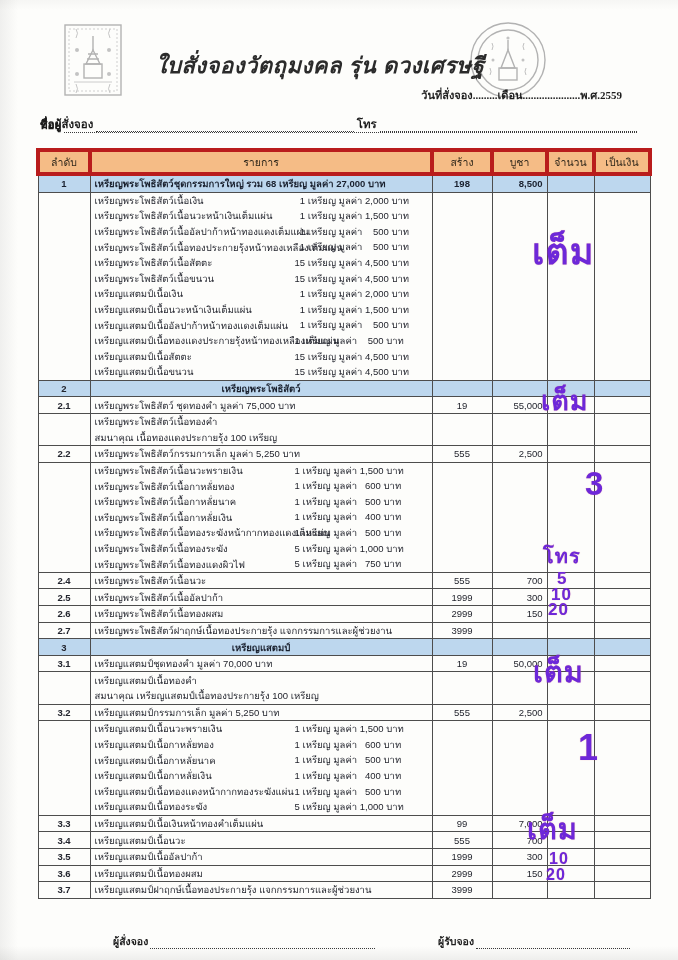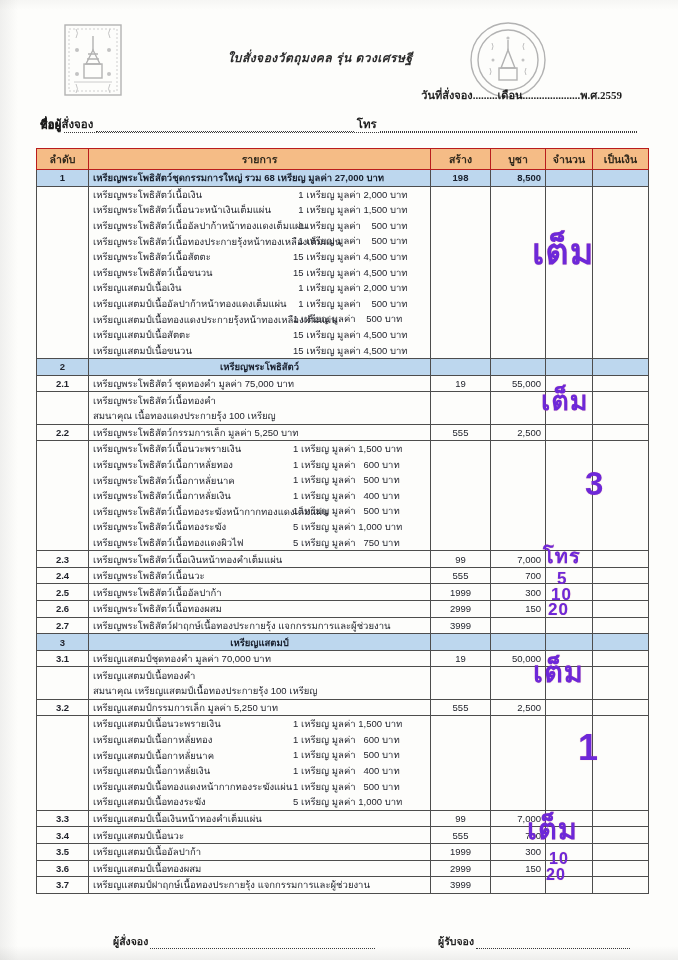--- a/index.html
+++ b/index.html
@@ -13,21 +13,21 @@
   .scan-shade{position:absolute;inset:0;pointer-events:none;
     background:
       linear-gradient(90deg, rgba(120,120,120,.10), rgba(0,0,0,0) 18px),
       linear-gradient(0deg, rgba(130,130,130,.12), rgba(0,0,0,0) 14px),
       linear-gradient(180deg, rgba(150,150,150,.07), rgba(0,0,0,0) 10px);}
   
   .stamp{position:absolute;left:64px;top:24px;width:58px;height:72px;}
   .seal{position:absolute;left:468px;top:20px;width:80px;height:80px;}
   .title{
     position:absolute;left:150px;top:48px;width:340px;
-    text-align:center;font-size:12px;font-weight:bold;font-style:italic;
+    text-align:center;font-size:22px;font-weight:bold;font-style:italic;
     color:#2b2b2b;letter-spacing:.5px;
   }
   .date-line{
     position:absolute;top:86px;right:56px;
     font-size:11px;font-weight:bold;color:#1e1e1e;font-family:Liberation Serif, serif;
   }
   .form-line{
     position:absolute;left:40px;right:38px;display:flex;align-items:flex-end;
     font-size:11.5px;font-weight:bold;color:#1a1a1a;height:15px;
   }
@@ -35,22 +35,22 @@
   .form-line .dots{flex:1;border-bottom:1.6px dotted #3a3a3a;height:12px;margin:0 3px 1px 1px;}
   .line-name{top:118px;justify-content:center;}
   .line-addr{top:119px;}
   
   table.order{
     position:absolute;left:36px;top:148px;width:612px;
     border-collapse:collapse;table-layout:fixed;
     font-size:9.5px;
   }
   table.order th{
-    background:#f5bc86;border:1px solid #b91c1c;
-    font-size:10.5px;font-weight:bold;color:#31291c;
+    background:#f5bc86;border:4px solid #b91c1c;
+    font-size:10.5px;font-weight:normal;color:#31291c;
     height:20px;padding:0 2px;
   }
   table.order td{
     border-left:1px solid #4d4d4d;border-right:1px solid #4d4d4d;
     height:15.6px;padding:0 4px;overflow:hidden;white-space:nowrap;
     vertical-align:middle;color:#23252e;
   }
   tr.row-main td, tr.row-section td, tr.row-item td{
     border-top:1px solid #4d4d4d;border-bottom:1px solid #4d4d4d;
   }
@@ -209,20 +209,28 @@
         <tr class="row-sub">
           <td class="cell-no"></td>
           <td class="cell-name"><span class="subname">เหรียญแสตมป์เนื้อเงิน</span><span class="subqty">  1 เหรียญ มูลค่า 2,000 บาท</span></td>
           <td class="cell-made"></td>
           <td class="cell-price"></td>
           <td class="cell-qty"></td>
           <td class="cell-amt"></td>
         </tr>
         <tr class="row-sub">
           <td class="cell-no"></td>
+          <td class="cell-name"><span class="subname">เหรียญแสตมป์เนื้อนวะหน้าเงินเต็มแผ่น</span><span class="subqty">  1 เหรียญ มูลค่า 1,500 บาท</span></td>
+          <td class="cell-made"></td>
+          <td class="cell-price"></td>
+          <td class="cell-qty"></td>
+          <td class="cell-amt"></td>
+        </tr>
+        <tr class="row-sub">
+          <td class="cell-no"></td>
           <td class="cell-name"><span class="subname">เหรียญแสตมป์เนื้ออัลปาก้าหน้าทองแดงเต็มแผ่น</span><span class="subqty">  1 เหรียญ มูลค่า    500 บาท</span></td>
           <td class="cell-made"></td>
           <td class="cell-price"></td>
           <td class="cell-qty"></td>
           <td class="cell-amt"></td>
         </tr>
         <tr class="row-sub">
           <td class="cell-no"></td>
           <td class="cell-name"><span class="subname">เหรียญแสตมป์เนื้อทองแดงประกายรุ้งหน้าทองเหลืองเต็มแผ่น</span><span class="subqty">1 เหรียญ มูลค่า    500 บาท</span></td>
           <td class="cell-made"></td>
@@ -332,28 +340,20 @@
           <td class="cell-made"></td>
           <td class="cell-price"></td>
           <td class="cell-qty"></td>
           <td class="cell-amt"></td>
         </tr>
         <tr class="row-sub">
           <td class="cell-no"></td>
           <td class="cell-name"><span class="subname">เหรียญพระโพธิสัตว์เนื้อทองแดงผิวไฟ</span><span class="subqty">5 เหรียญ มูลค่า   750 บาท</span></td>
           <td class="cell-made"></td>
           <td class="cell-price"></td>
-          <td class="cell-qty"></td>
-          <td class="cell-amt"></td>
-        </tr>
-        <tr class="row-item">
-          <td class="cell-no">2.3</td>
-          <td class="cell-name">เหรียญพระโพธิสัตว์เนื้อเงินหน้าทองคำเต็มแผ่น</td>
-          <td class="cell-made">99</td>
-          <td class="cell-price">7,000</td>
           <td class="cell-qty"></td>
           <td class="cell-amt"></td>
         </tr>
         <tr class="row-item">
           <td class="cell-no">2.4</td>
           <td class="cell-name">เหรียญพระโพธิสัตว์เนื้อนวะ</td>
           <td class="cell-made">555</td>
           <td class="cell-price">700</td>
           <td class="cell-qty"></td>
           <td class="cell-amt"></td>

